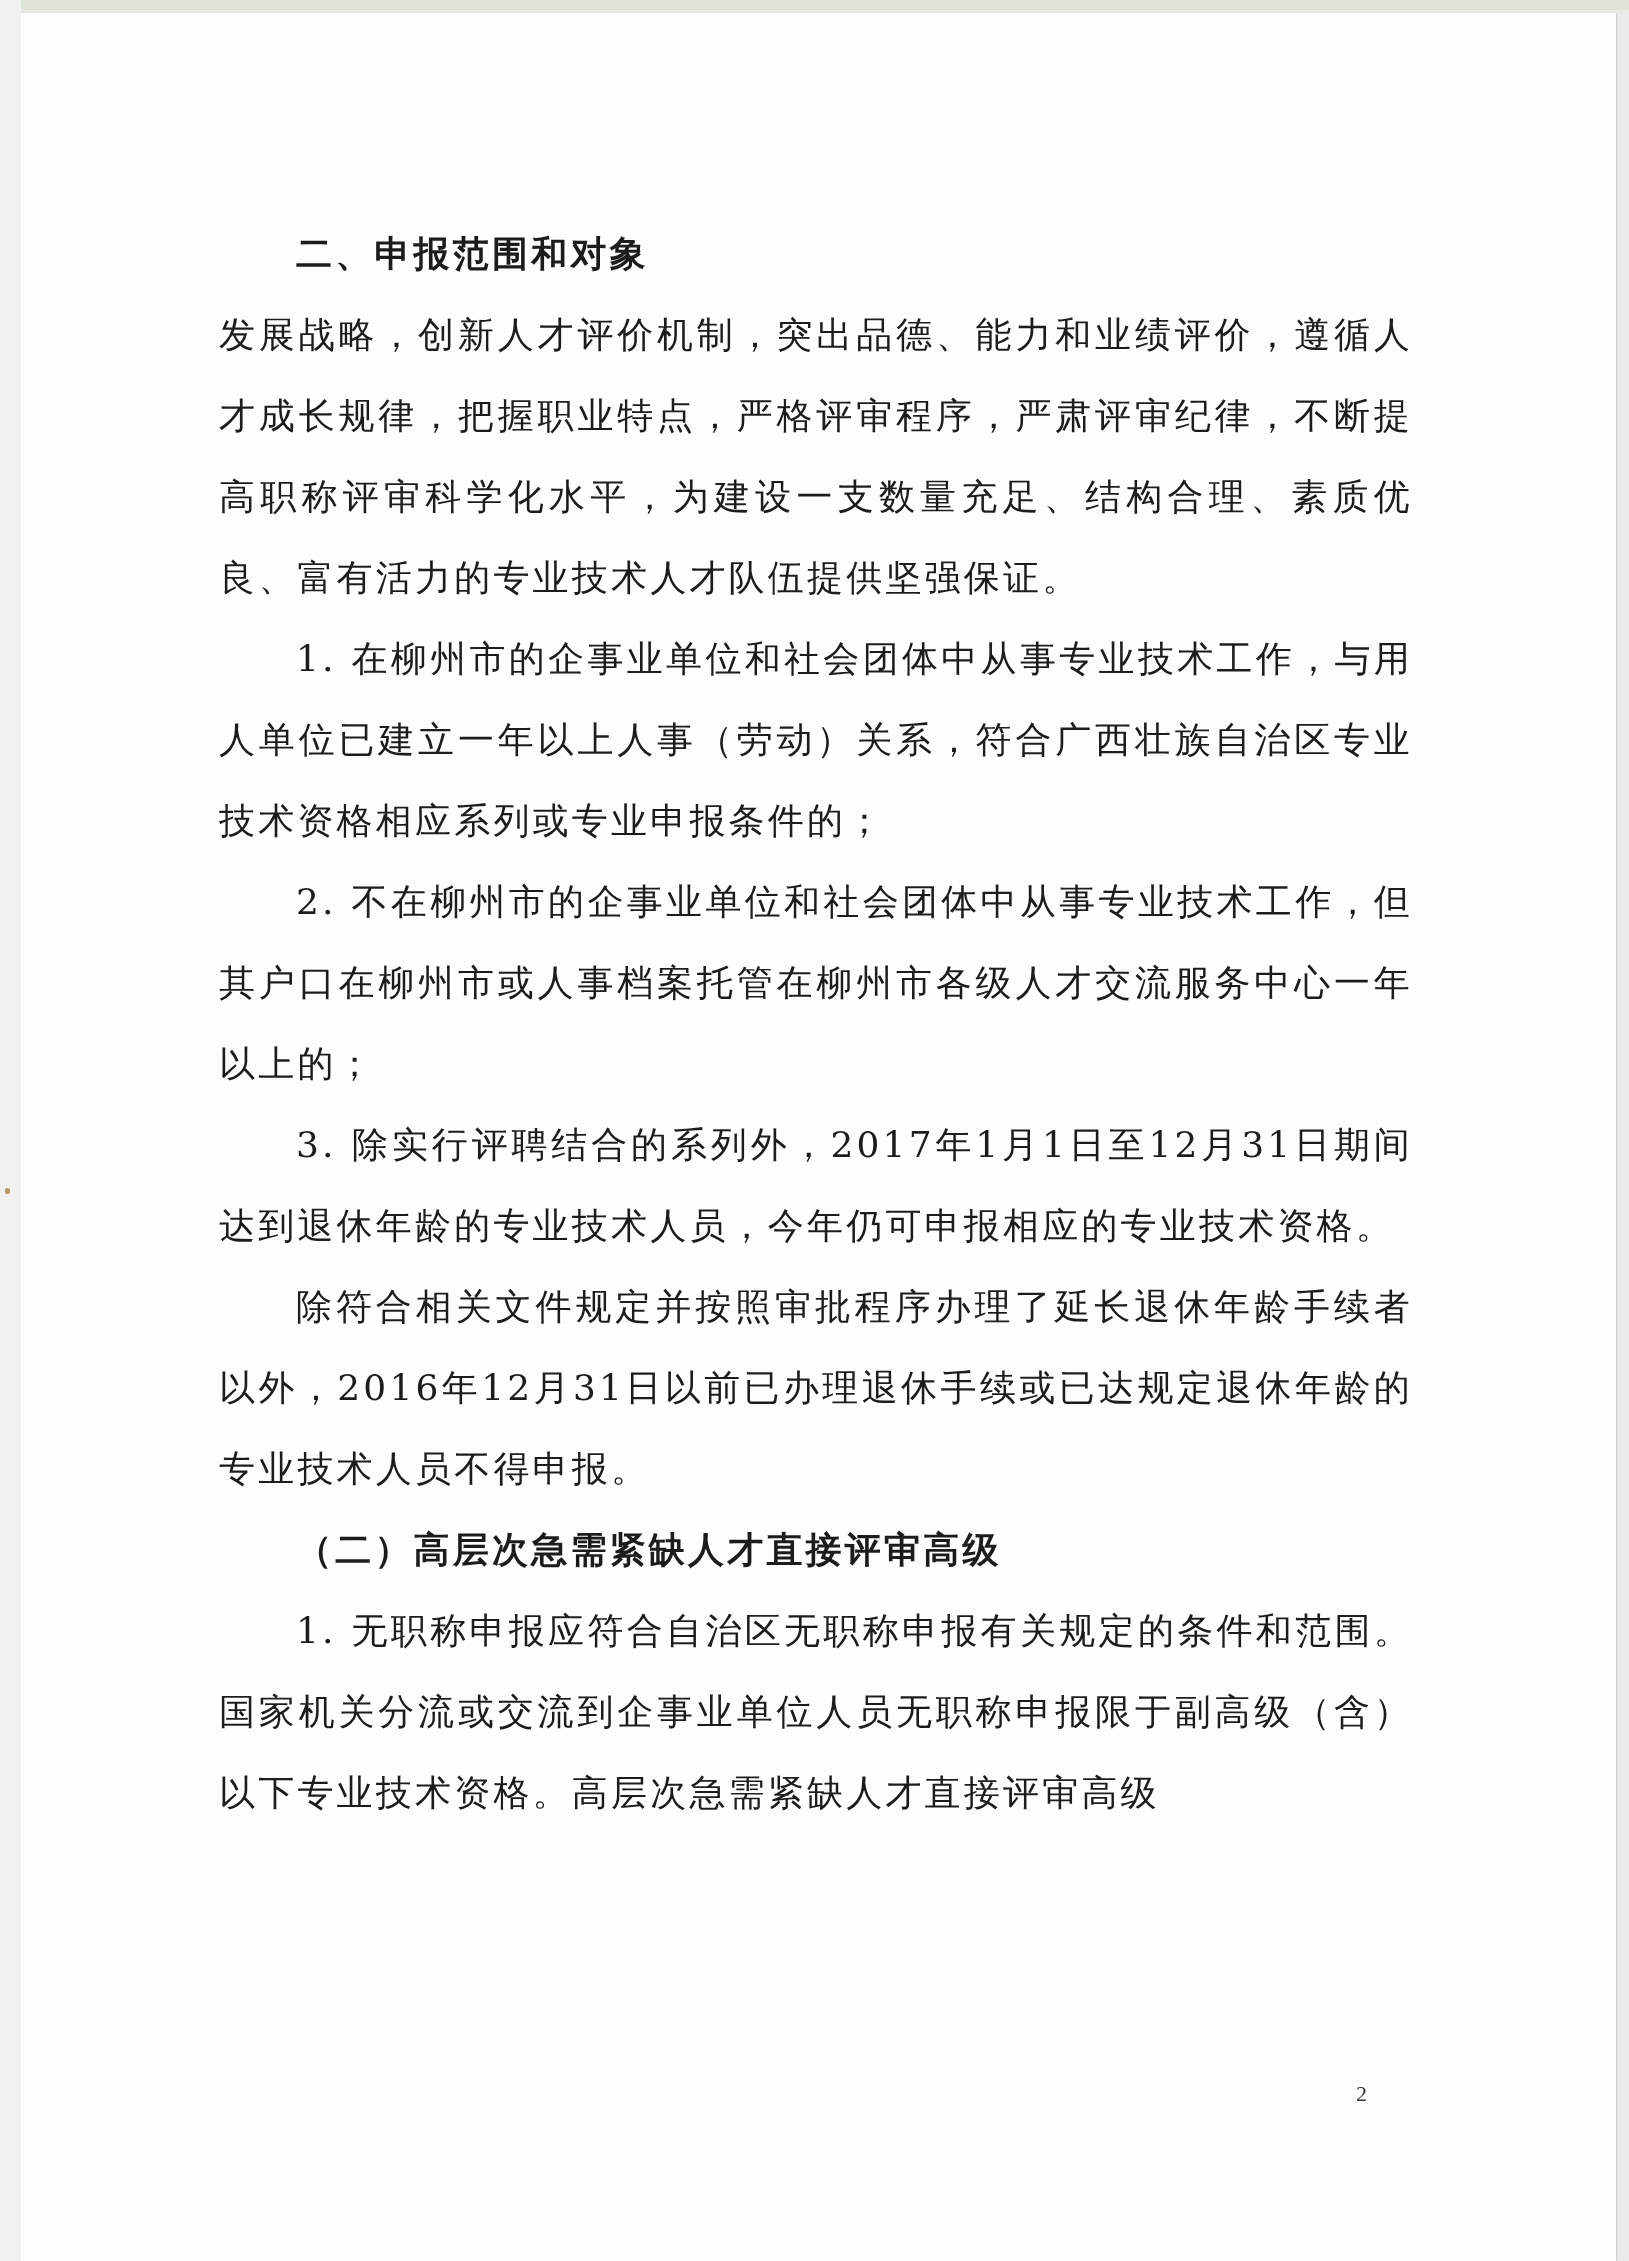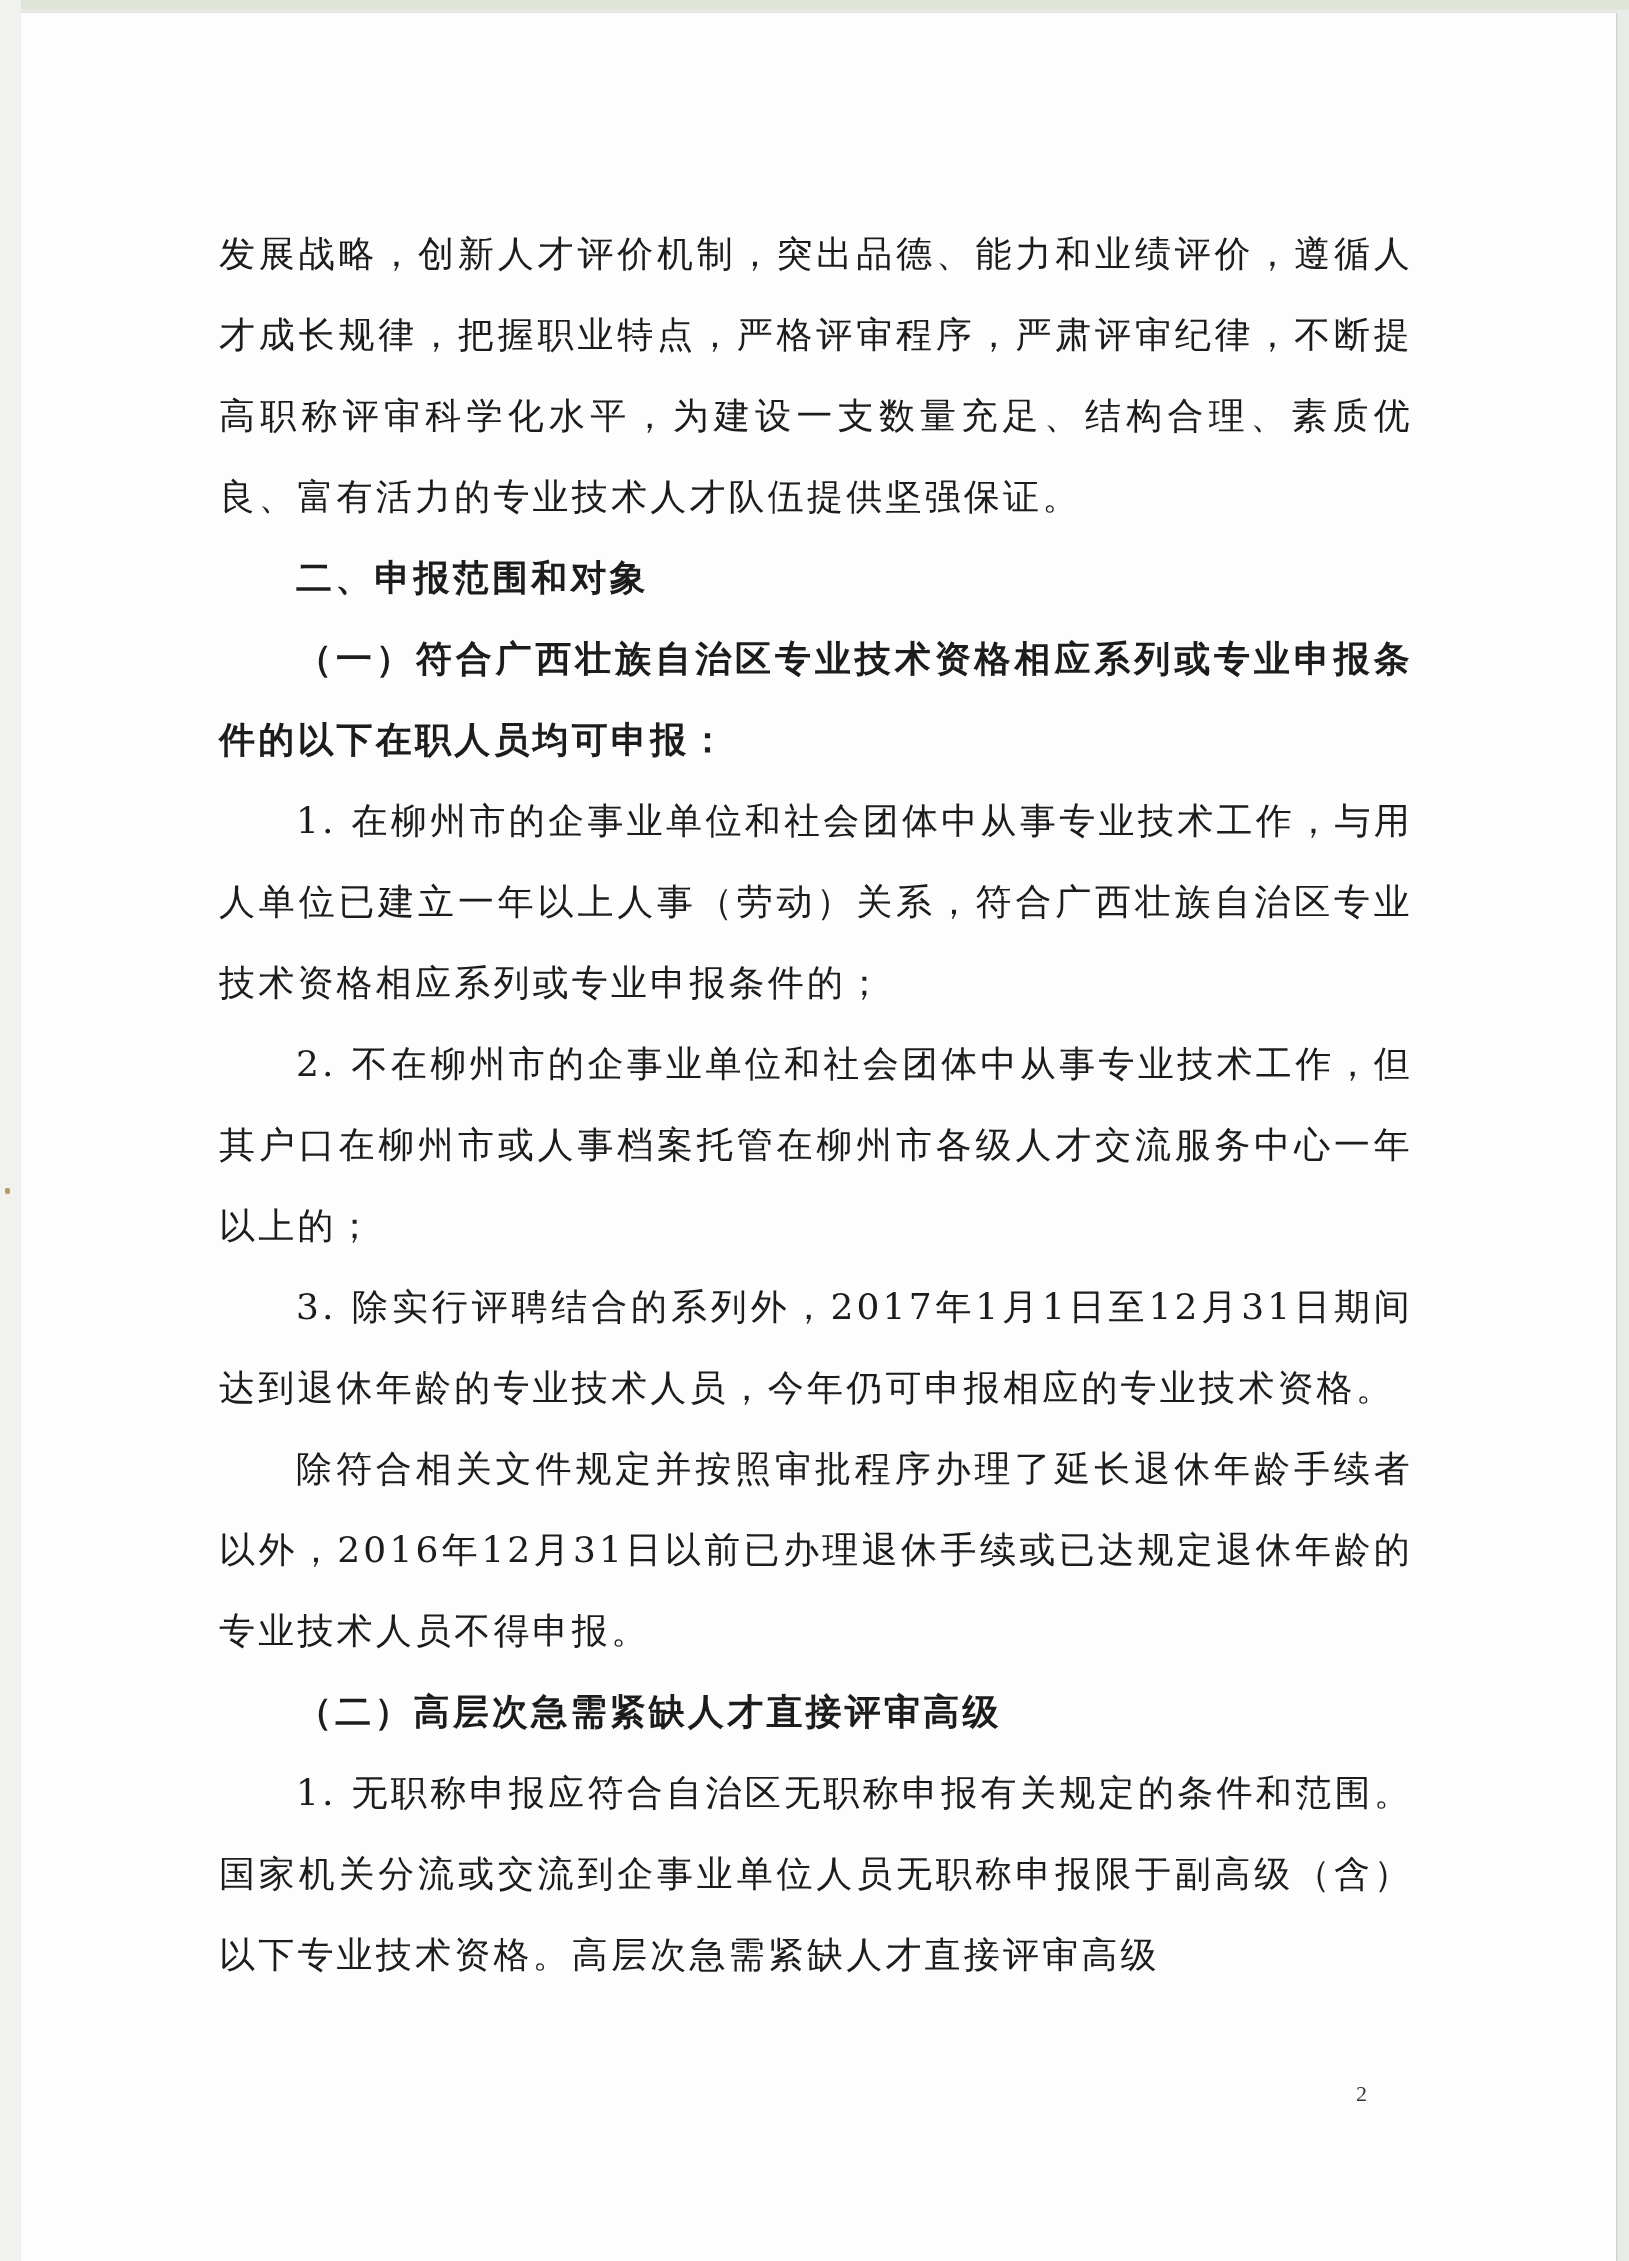--- a/index.html
+++ b/index.html
@@ -74,23 +74,22 @@
 <body>
 
 <div class="scan-top-strip"></div>
 <div class="scan-left-strip">
   <div class="speck"></div>
 </div>
 
 <div class="page"></div>
 
 <div class="content">
+  <p class="para indent heading-bold">二、申报范围和对象</p>
   <p class="para">发展战略，创新人才评价机制，突出品德、能力和业绩评价，遵循人才成长规律，把握职业特点，严格评审程序，严肃评审纪律，不断提高职称评审科学化水平，为建设一支数量充足、结构合理、素质优良、富有活力的专业技术人才队伍提供坚强保证。</p>
-  <p class="para indent heading-bold">二、申报范围和对象</p>
-  <p class="para indent heading-bold">（一）符合广西壮族自治区专业技术资格相应系列或专业申报条件的以下在职人员均可申报：</p>
   <p class="para indent">1. 在柳州市的企事业单位和社会团体中从事专业技术工作，与用人单位已建立一年以上人事（劳动）关系，符合广西壮族自治区专业技术资格相应系列或专业申报条件的；</p>
   <p class="para indent">2. 不在柳州市的企事业单位和社会团体中从事专业技术工作，但其户口在柳州市或人事档案托管在柳州市各级人才交流服务中心一年以上的；</p>
   <p class="para indent">3. 除实行评聘结合的系列外，2017年1月1日至12月31日期间达到退休年龄的专业技术人员，今年仍可申报相应的专业技术资格。</p>
   <p class="para indent">除符合相关文件规定并按照审批程序办理了延长退休年龄手续者以外，2016年12月31日以前已办理退休手续或已达规定退休年龄的专业技术人员不得申报。</p>
   <p class="para indent heading-bold">（二）高层次急需紧缺人才直接评审高级</p>
   <p class="para indent">1. 无职称申报应符合自治区无职称申报有关规定的条件和范围。国家机关分流或交流到企事业单位人员无职称申报限于副高级（含）以下专业技术资格。高层次急需紧缺人才直接评审高级</p>
 </div>
 
 <div class="page-number">2</div>
 

